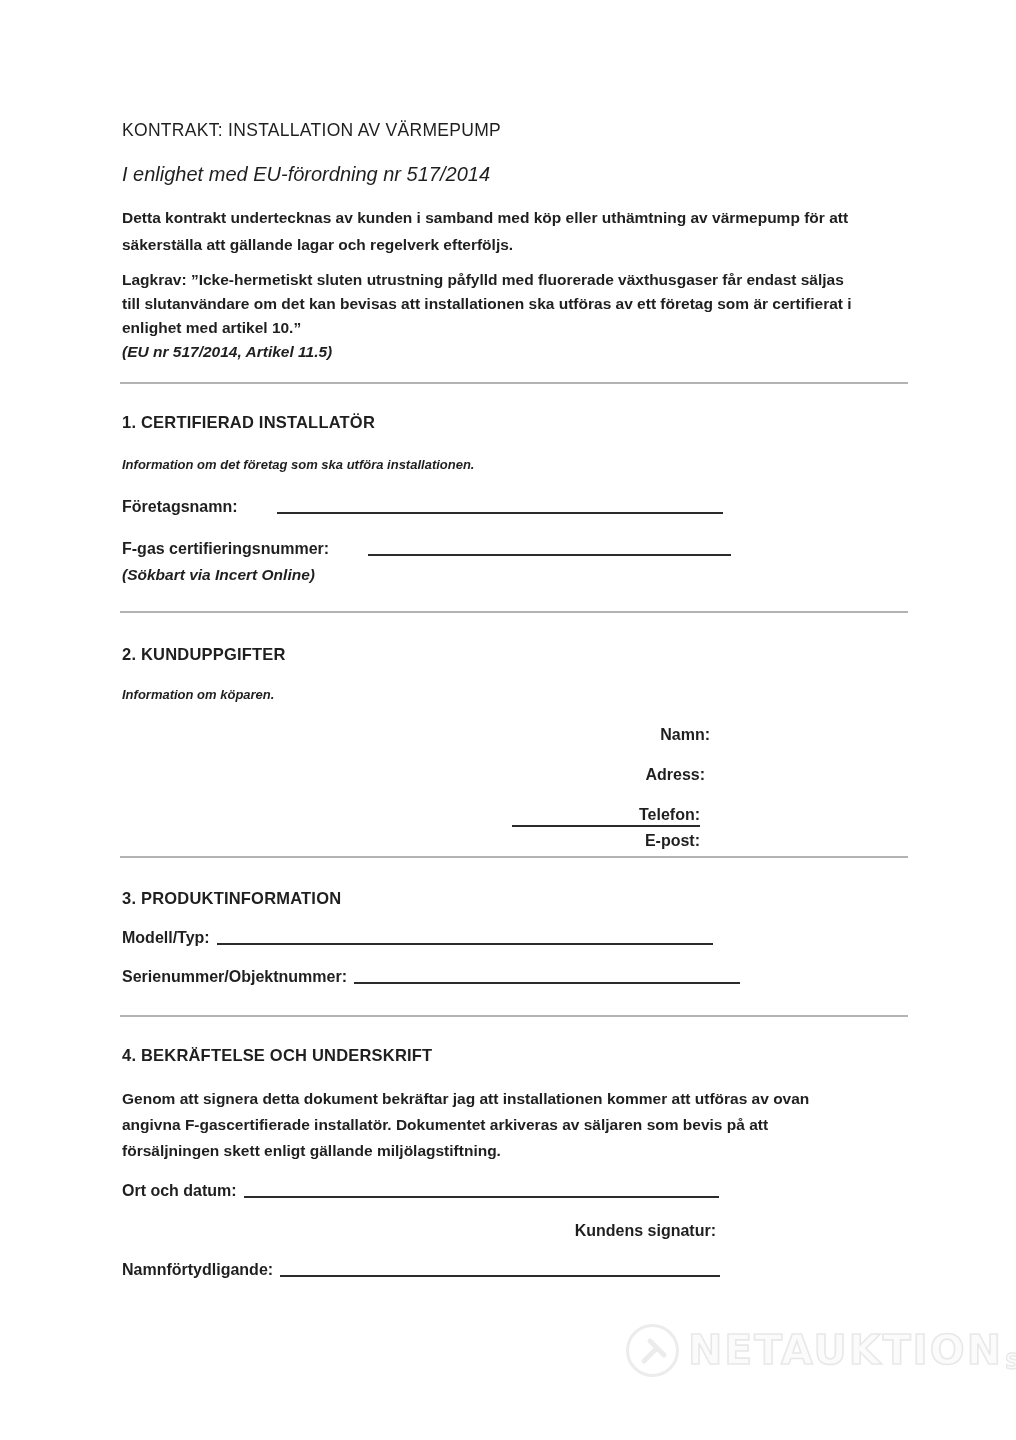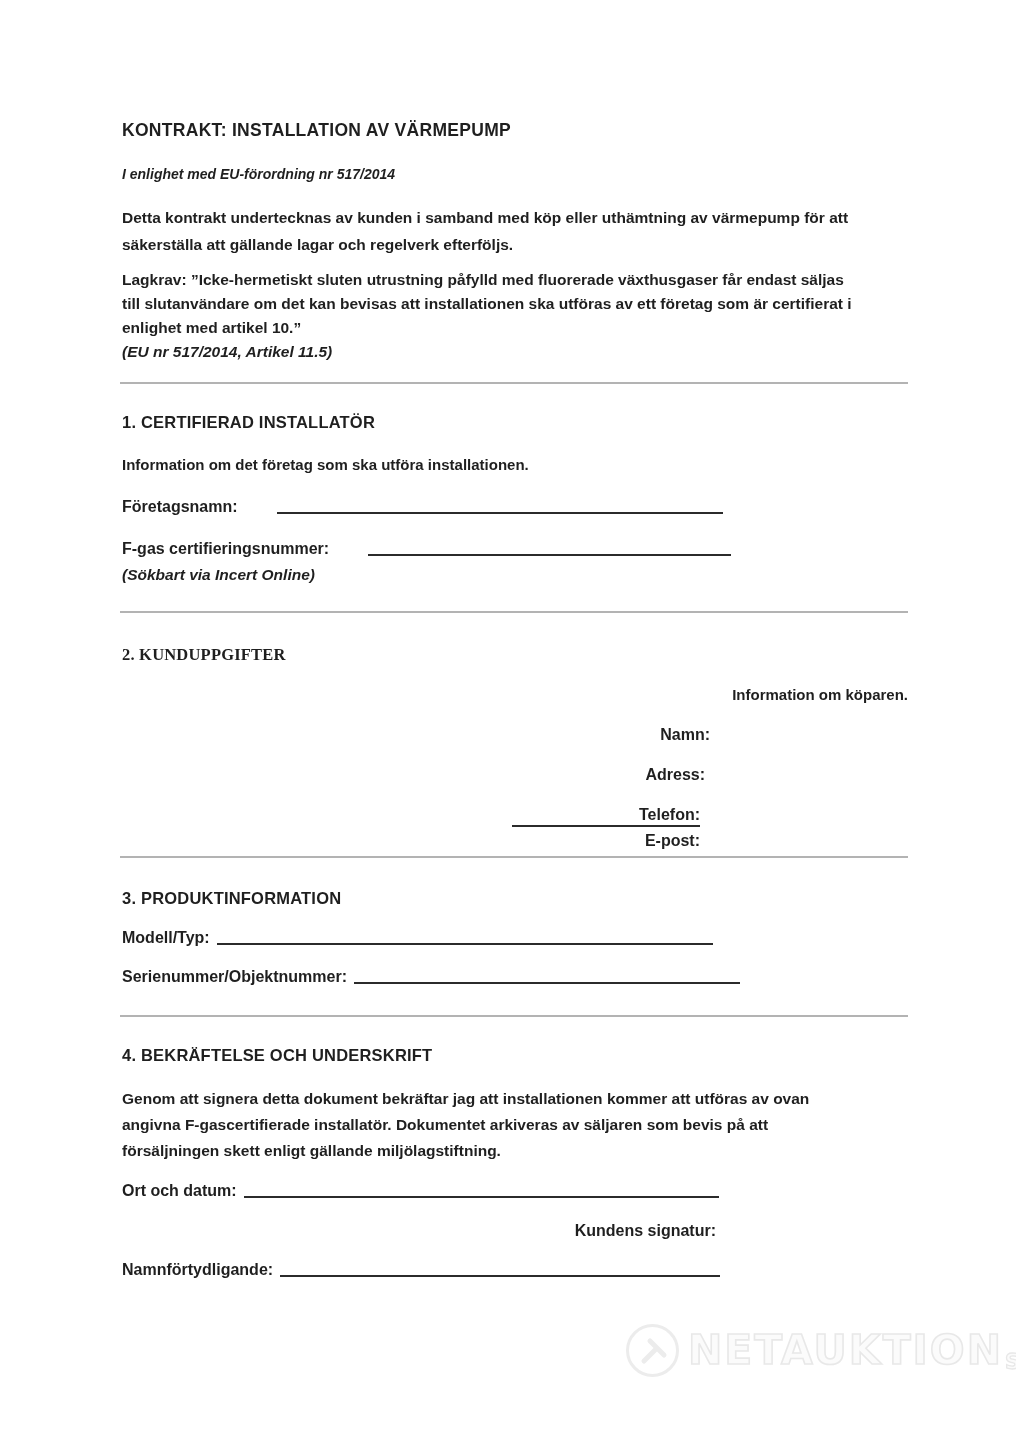--- a/index.html
+++ b/index.html
@@ -7,37 +7,37 @@
   .page {
     position:relative;
     width:1016px; height:1440px;
     background:#ffffff;
     font-family:"Liberation Sans", sans-serif;
     color:#1f1f1f;
     overflow:hidden;
   }
   .content { position:absolute; left:122px; top:0; width:786px; }
 
-  .doc-title   { margin-top:119px; font-size:17.5px; font-weight:700; letter-spacing:.3px; line-height:22px; }
-  .doc-subtitle{ margin-top:23px; font-size:14px; font-weight:700; font-style:italic; line-height:20px; }
+  .doc-title   { margin-top:119px; font-size:17.5px; font-weight:400; letter-spacing:.3px; line-height:22px; }
+  .doc-subtitle{ margin-top:23px; font-size:20px; font-weight:400; font-style:italic; line-height:20px; }
 
   .para        { margin-top:20px; }
   .para .tline { font-size:15.5px; font-weight:700; line-height:27px; white-space:nowrap; }
   .legal       { margin-top:10px; }
   .legal .tline{ line-height:24px; }
   .legal-ref   { font-size:15.5px; font-weight:700; font-style:italic; line-height:24px; }
 
   .divider { margin-top:18px; height:2px; background:#b3b3b3; width:788px; margin-left:-2px; }
   .d2 { margin-top:26px; } .d3 { margin-top:31px; } .d4 { margin-top:28px; }
 
   .sec-heading { font-size:16.5px; font-weight:700; letter-spacing:.2px; line-height:21px; }
-  .h-s1 { margin-top:28px; } .h-s2 { margin-top:31px;font-family:Liberation Serif, serif; } .h-s3 { margin-top:30px; } .h-s4 { margin-top:28px; }
+  .h-s1 { margin-top:28px; } .h-s2 { margin-top:31px; } .h-s3 { margin-top:30px; } .h-s4 { margin-top:28px; }
 
-  .sec-desc { font-size:15px; font-weight:700; line-height:20px; }
-  .desc-s1 { margin-top:22px; } .desc-s2 { margin-top:20px;text-align:right; } .desc-s3 { margin-top:18px; }
+  .sec-desc { font-size:13px; font-weight:700; font-style:italic; line-height:20px; }
+  .desc-s1 { margin-top:22px; } .desc-s2 { margin-top:20px; } .desc-s3 { margin-top:18px; }
 
   .field-row { display:flex; align-items:flex-end; height:21px; font-size:16px; font-weight:700; }
   .field-row .label { white-space:nowrap; line-height:21px; }
   .line { flex:1 1 auto; border-bottom:2px solid #2b2b2b; margin-left:7px; margin-bottom:3px; }
   .line-fixed { flex:0 0 auto; }
   .label-gap { margin-left:28px; }
 
   .note { margin-top:6px; font-size:15.5px; font-weight:700; font-style:italic; line-height:20px; }
 
   .conf-para { margin-top:20px; }

